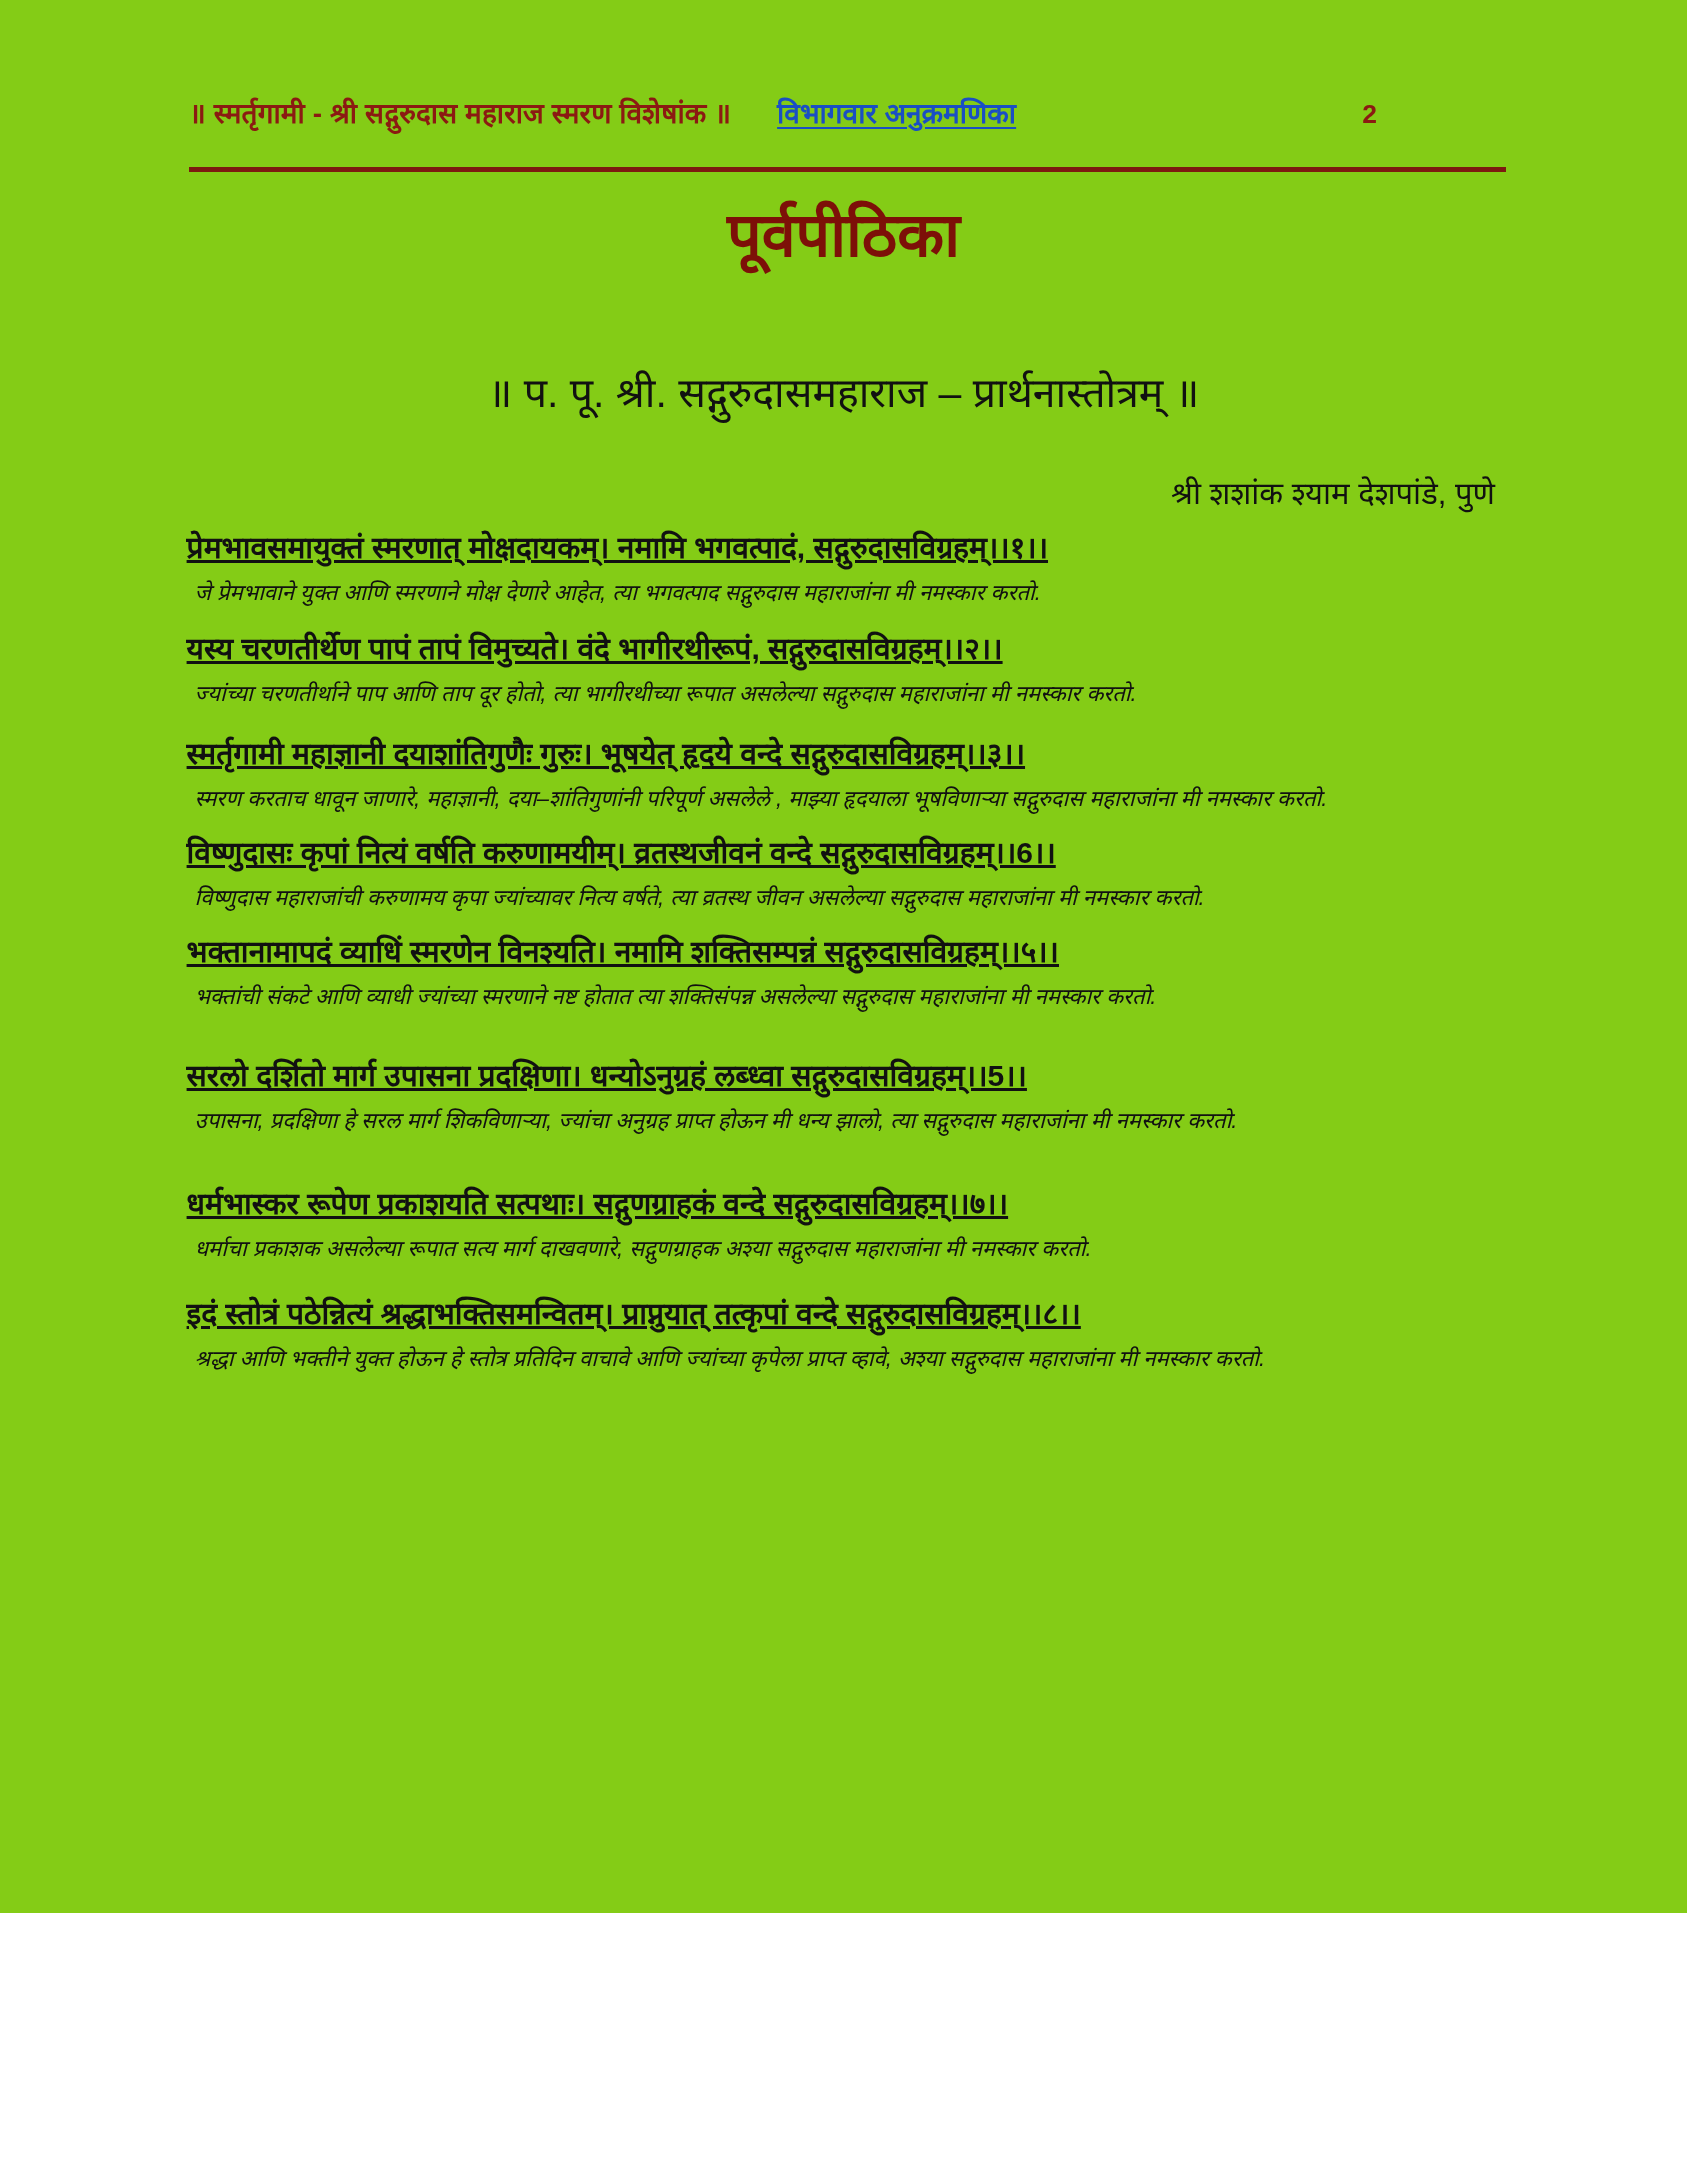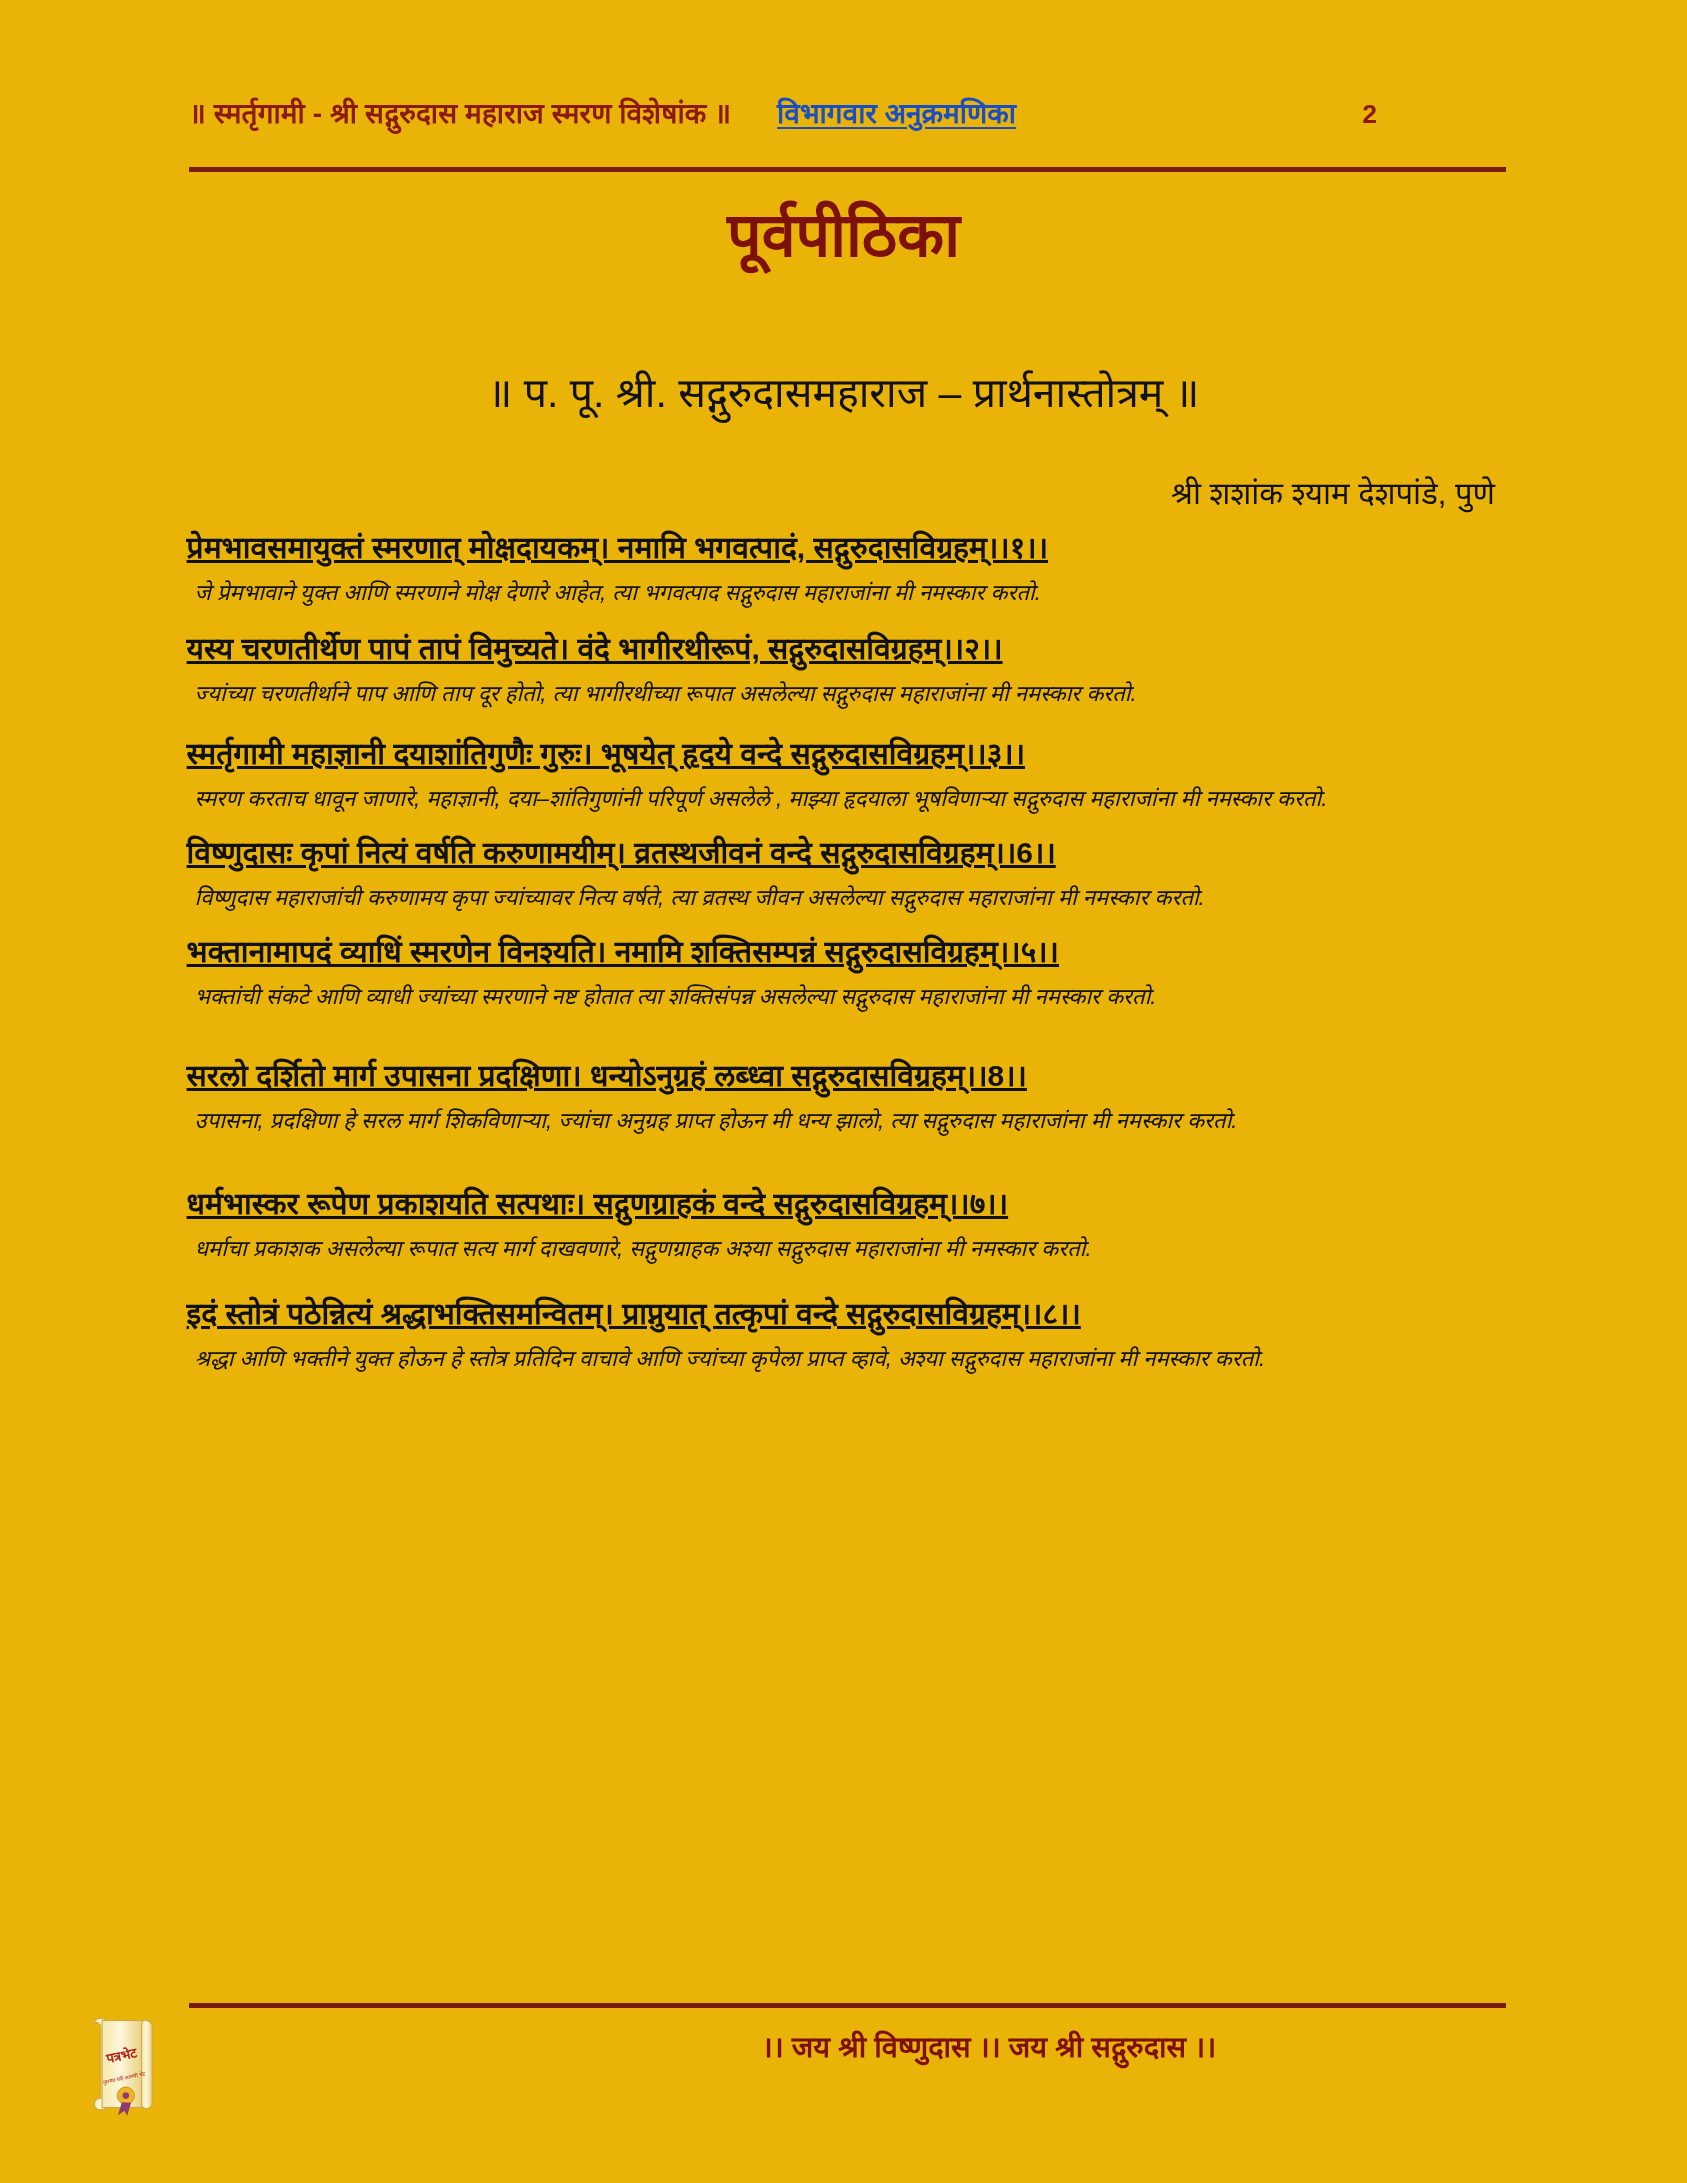--- a/index.html
+++ b/index.html
@@ -4,22 +4,22 @@
 <title>Purvapithika</title>
 <style>
   html, body {
     margin: 0;
     padding: 0;
     background: #ffffff;
   }
   .page {
     position: relative;
     width: 1687px;
-    height: 2183px;
-    background: #eab308;
+    height: 1913px;
+    background: #84cc16;
     box-sizing: border-box;
     font-family: "Liberation Sans", "DejaVu Sans", sans-serif;
     overflow: hidden;
   }
 
   
   .header {
     position: absolute;
     left: 189px;
     top: 93px;
@@ -192,21 +192,21 @@
       <p class="verse">विष्णुदासः कृपां नित्यं वर्षति करुणामयीम्। व्रतस्थजीवनं वन्दे सद्गुरुदासविग्रहम्।।6।।</p>
       <p class="meaning">विष्णुदास महाराजांची करुणामय कृपा ज्यांच्यावर नित्य वर्षते, त्या व्रतस्थ जीवन असलेल्या सद्गुरुदास महाराजांना मी नमस्कार करतो.</p>
     </div>
 
     <div class="verse-block" style="margin-bottom:45px;">
       <p class="verse">भक्तानामापदं व्याधिं स्मरणेन विनश्यति। नमामि शक्तिसम्पन्नं सद्गुरुदासविग्रहम्।।५।।</p>
       <p class="meaning">भक्तांची संकटे आणि व्याधी ज्यांच्या स्मरणाने नष्ट होतात त्या शक्तिसंपन्न असलेल्या सद्गुरुदास महाराजांना मी नमस्कार करतो.</p>
     </div>
 
     <div class="verse-block" style="margin-bottom:49px;">
-      <p class="verse">सरलो दर्शितो मार्ग उपासना प्रदक्षिणा। धन्योऽनुग्रहं लब्ध्वा सद्गुरुदासविग्रहम्।।8।।</p>
+      <p class="verse">सरलो दर्शितो मार्ग उपासना प्रदक्षिणा। धन्योऽनुग्रहं लब्ध्वा सद्गुरुदासविग्रहम्।।5।।</p>
       <p class="meaning">उपासना, प्रदक्षिणा हे सरल मार्ग शिकविणाऱ्या, ज्यांचा अनुग्रह प्राप्त होऊन मी धन्य झालो, त्या सद्गुरुदास महाराजांना मी नमस्कार करतो.</p>
     </div>
 
     <div class="verse-block" style="margin-bottom:31px;">
       <p class="verse">धर्मभास्कर रूपेण प्रकाशयति सत्पथाः। सद्गुणग्राहकं वन्दे सद्गुरुदासविग्रहम्।।७।।</p>
       <p class="meaning">धर्माचा प्रकाशक असलेल्या रूपात सत्य मार्ग दाखवणारे, सद्गुणग्राहक अश्या सद्गुरुदास महाराजांना मी नमस्कार करतो.</p>
     </div>
 
     <div class="verse-block">
       <p class="verse">इदं स्तोत्रं पठेन्नित्यं श्रद्धाभक्तिसमन्वितम्। प्राप्नुयात् तत्कृपां वन्दे सद्गुरुदासविग्रहम्।।८।।</p>

